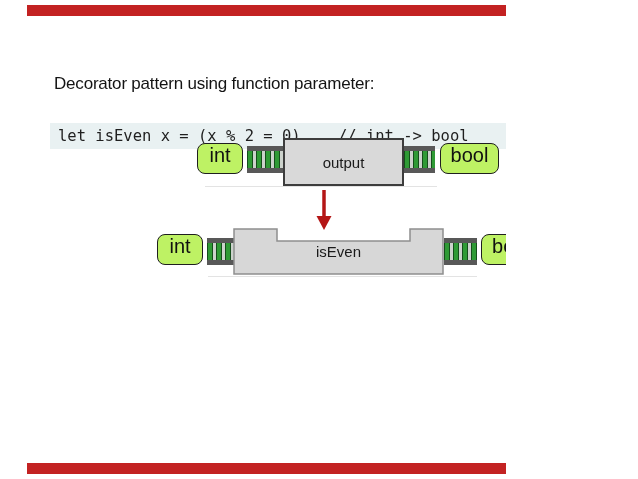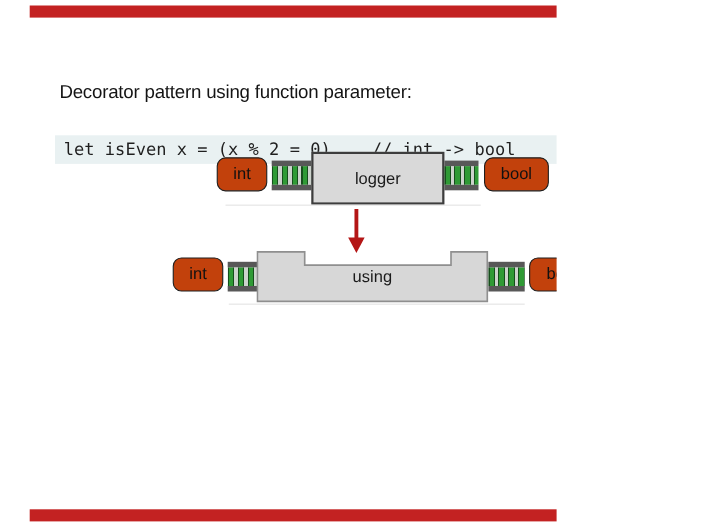--- a/index.html
+++ b/index.html
@@ -24,23 +24,23 @@
   .codebar{
     position:absolute;left:50px;top:103px;width:481px;height:26px;
     background:#e9f1f2;
     font-family:"DejaVu Sans Mono",monospace;
     font-size:15.5px;color:#1f1f1f;
     line-height:26px;white-space:pre;
     padding-left:8px;box-sizing:border-box;margin-top:20px;
   }
   .pill{
     position:absolute;height:31px;
-    background:#c2410c;border:1.6px solid #1f1f1f;border-radius:8px;
-    display:flex;align-items:center;justify-content:center;
-    font-size:15px;color:#111;box-sizing:border-box;
+    background:#bef264;border:1.6px solid #1f1f1f;border-radius:8px;
+    display:flex;justify-content:center;
+    font-size:20px;color:#111;box-sizing:border-box;
   }
   .track{
     position:absolute;height:27px;box-sizing:border-box;
     border-top:5px solid #585858;border-bottom:5px solid #585858;
     background:repeating-linear-gradient(90deg,
       #164e1c 0px 1px,
       #2f9a35 1px 5px,
       #164e1c 5px 6px,
       #ccd2cc 6px 9px);
   }
@@ -75,41 +75,41 @@
 
   <div class="title">Decorator pattern using function parameter:</div>
 
   <div class="codebar">let isEven x = (x % 2 = 0)    // int -&gt; bool</div>
 
   <div class="pill" style="left:197px;top:143px;width:46px;">
     <span>int</span>
   </div>
   <div class="track" style="left:247px;top:146px;width:37px;"></div>
   <div class="fnbox">
-    <span>logger</span>
+    <span>output</span>
   </div>
   <div class="track" style="left:404px;top:146px;width:31px;"></div>
   <div class="pill" style="left:440px;top:143px;width:59px;">
     <span>bool</span>
   </div>
   <div class="faint-line" style="left:205px;top:186px;width:232px;"></div>
 
   <svg class="arrow-svg" width="24" height="42" viewBox="0 0 24 42">
     <line x1="12" y1="1" x2="12" y2="29" stroke="#b41616" stroke-width="3.5"></line>
     <polygon points="4.5,27 19.5,27 12,41" fill="#b41616"></polygon>
   </svg>
 
   <div class="pill" style="left:157px;top:234px;width:46px;">
     <span>int</span>
   </div>
   <div class="track" style="left:207px;top:238px;width:27px;"></div>
   <svg class="logger-svg" width="212" height="49" viewBox="0 0 212 49">
     <polygon points="1,2 44,2 44,14 177,14 177,2 210,2 210,47 1,47" fill="#d7d7d7" stroke="#8f8f8f" stroke-width="1.5"></polygon>
   </svg>
-  <div class="logger-label">using</div>
+  <div class="logger-label">isEven</div>
   <div class="track" style="left:444px;top:238px;width:33px;"></div>
   <div class="pill" style="left:481px;top:234px;width:60px;">
     <span>bool</span>
   </div>
   <div class="faint-line" style="left:208px;top:276px;width:269px;"></div>
 
 
   <div class="accent-bar bottom"></div>
 
 </div>

